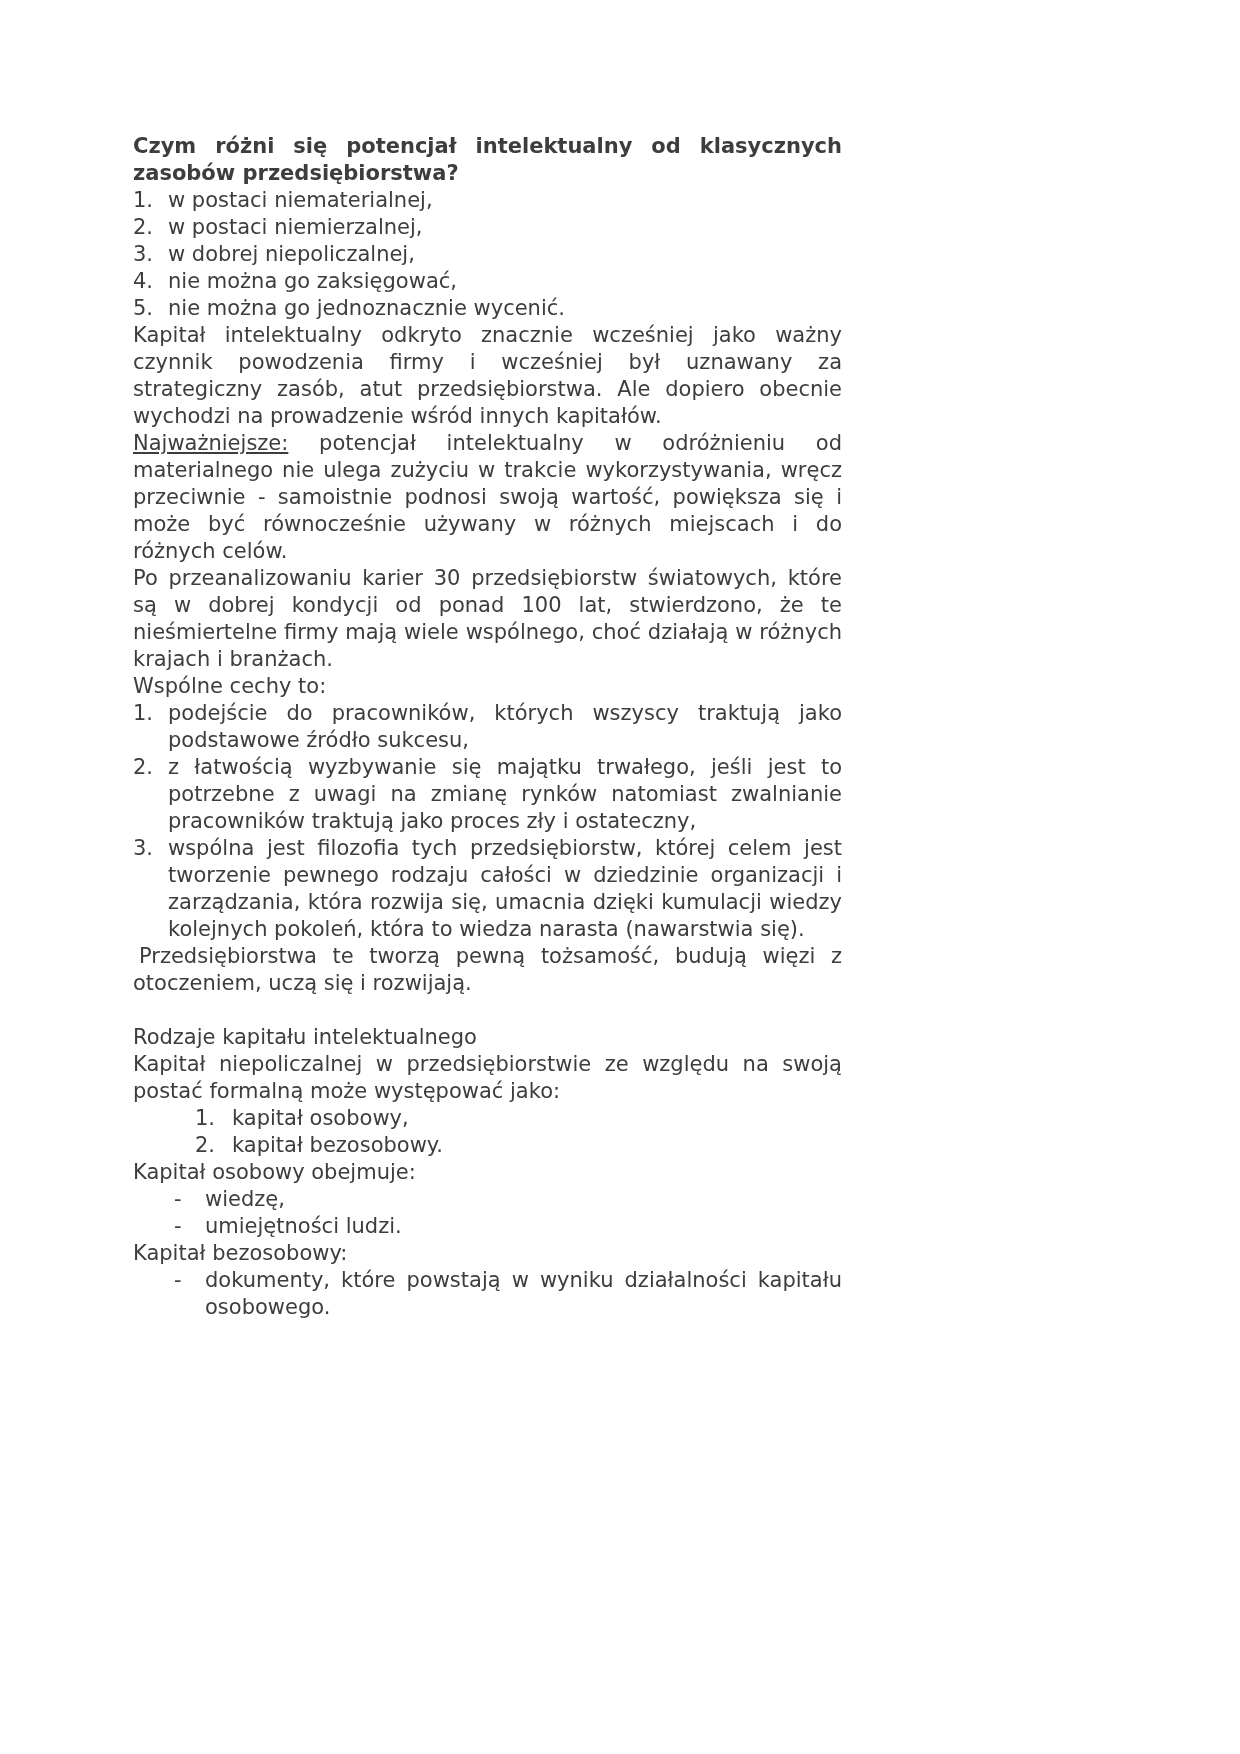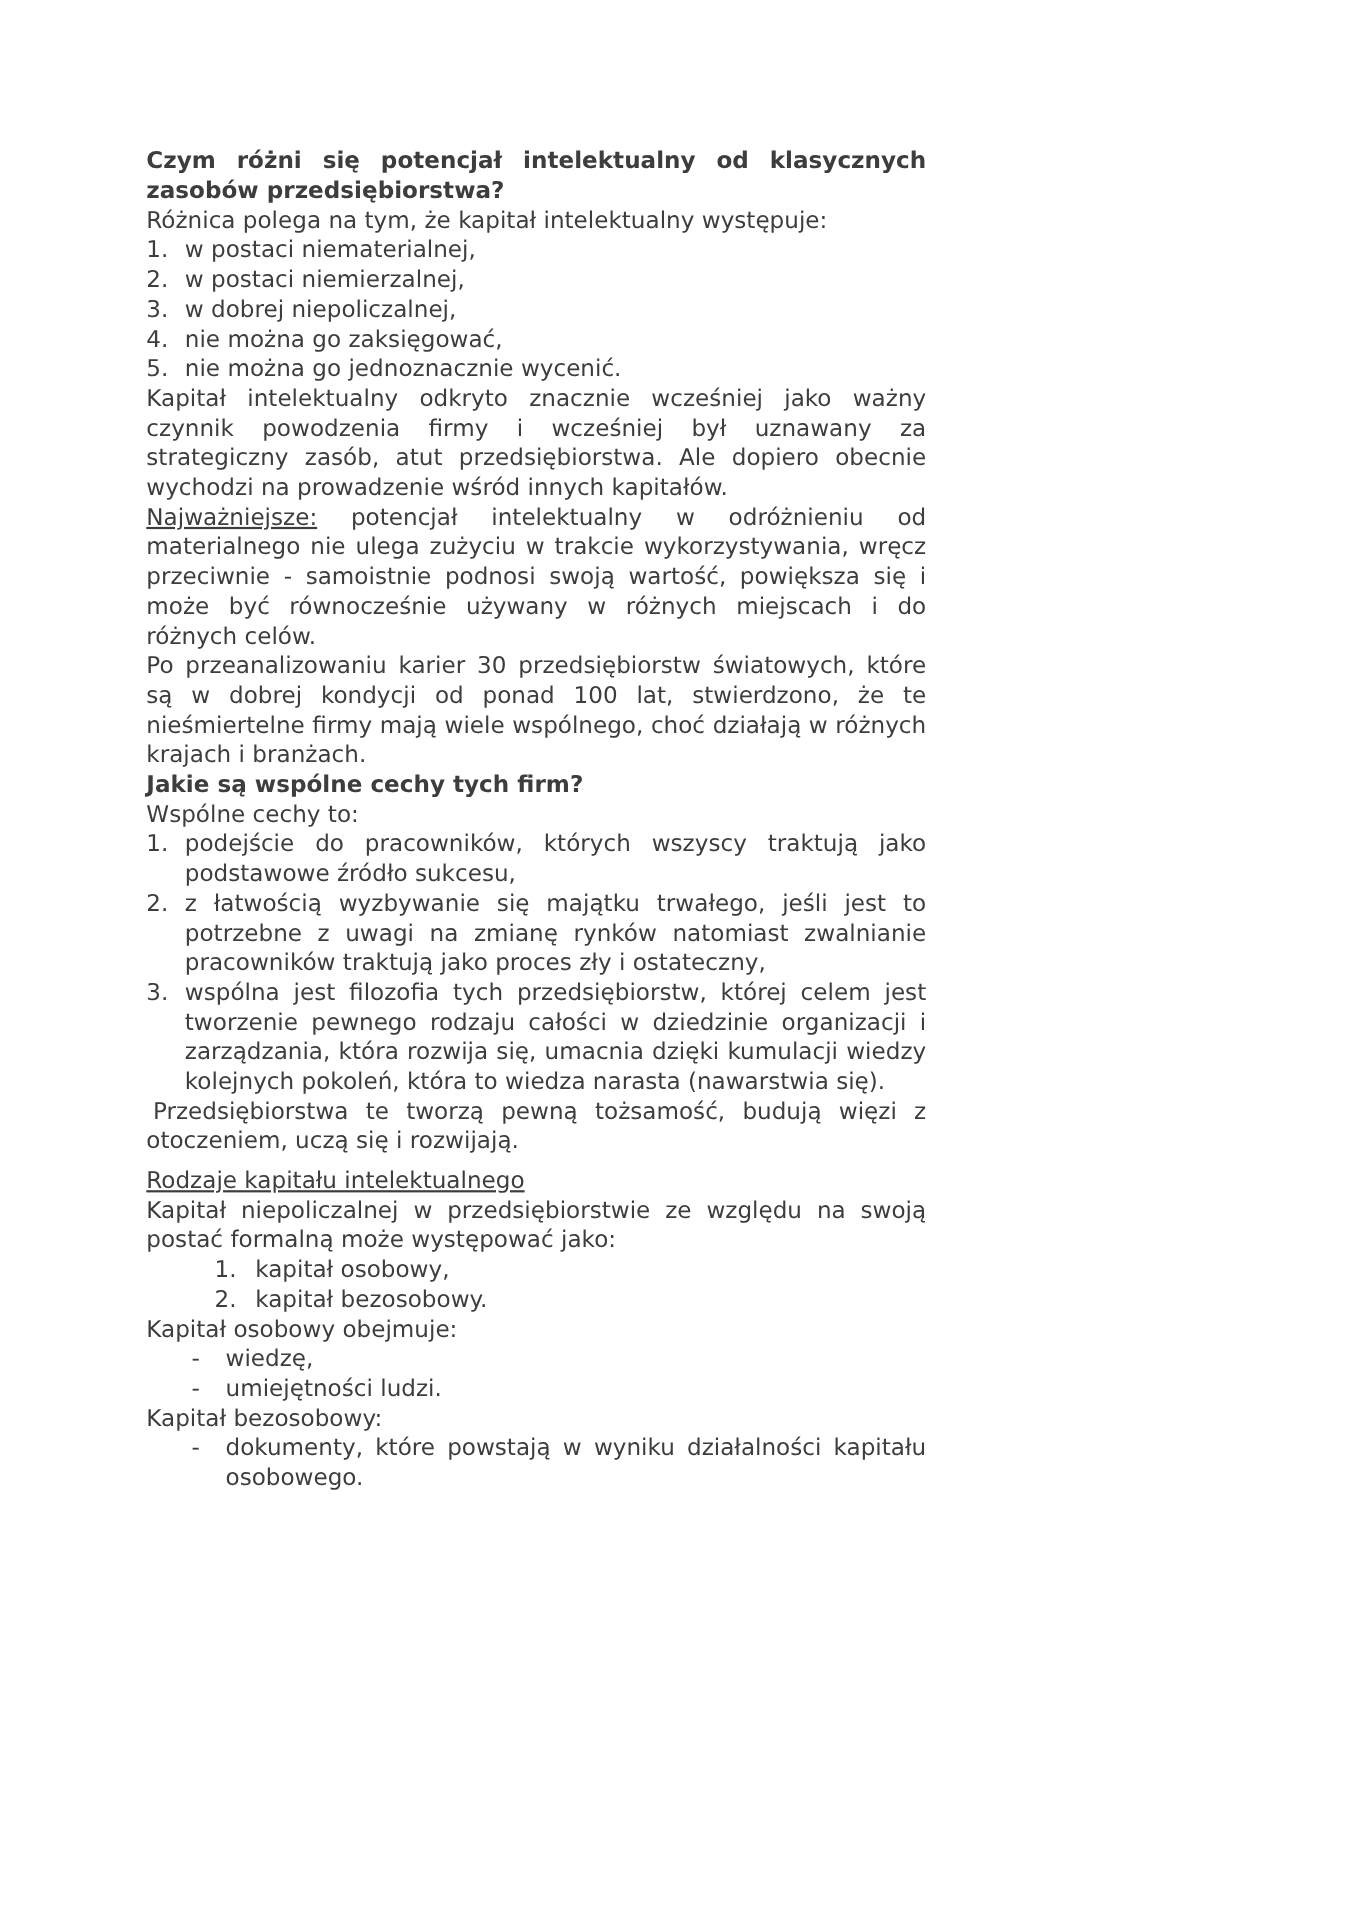--- a/index.html
+++ b/index.html
@@ -30,22 +30,21 @@
     margin: 0;
     padding: 0;
     font-size: 21px;
     line-height: 27px;
     font-weight: 400;
     text-align: justify;
   }
   h2.h { font-weight: 700; }
   h3.subheading {
     font-weight: 400;
-    text-decoration: underline;
-    margin-top: 9px;
+    margin-top: 27px;
   }
   ol, ul { list-style: none; }
   .li {
     position: relative;
     padding-left: 35px;
     text-align: justify;
   }
   .li > .marker {
     position: absolute;
     left: 0;
@@ -58,21 +57,20 @@
   .underline { text-decoration: underline; }
   .indent-first { text-indent: 6px; }
 </style>
 </head>
 <body>
 
 <div class="page">
 
   <h2 class="h">Czym różni się potencjał intelektualny od klasycznych zasobów przedsiębiorstwa?</h2>
 
-  <p>Różnica polega na tym, że kapitał intelektualny występuje:</p>
 
   <ol>
     <li class="li">
       <span class="marker">1.</span>
       <span>w postaci niematerialnej,</span>
     </li>
     <li class="li">
       <span class="marker">2.</span>
       <span>w postaci niemierzalnej,</span>
     </li>
@@ -92,21 +90,20 @@
 
   <p>Kapitał intelektualny odkryto znacznie wcześniej jako ważny czynnik powodzenia firmy i wcześniej był uznawany za strategiczny zasób, atut przedsiębiorstwa. Ale dopiero obecnie wychodzi na prowadzenie wśród innych kapitałów.</p>
 
   <p>
     <span class="underline">Najważniejsze:</span>
     <span>potencjał intelektualny w odróżnieniu od materialnego nie ulega zużyciu w trakcie wykorzystywania, wręcz przeciwnie - samoistnie podnosi swoją wartość, powiększa się i może być równocześnie używany w różnych miejscach i do różnych celów.</span>
   </p>
 
   <p>Po przeanalizowaniu karier 30 przedsiębiorstw światowych, które są w dobrej kondycji od ponad 100 lat, stwierdzono, że te nieśmiertelne firmy mają wiele wspólnego, choć działają w różnych krajach i branżach.</p>
 
-  <h2 class="h">Jakie są wspólne cechy tych firm?</h2>
 
   <p>Wspólne cechy to:</p>
 
   <ol>
     <li class="li">
       <span class="marker">1.</span>
       <span>podejście do pracowników, których wszyscy traktują jako podstawowe źródło sukcesu,</span>
     </li>
     <li class="li">
       <span class="marker">2.</span>

